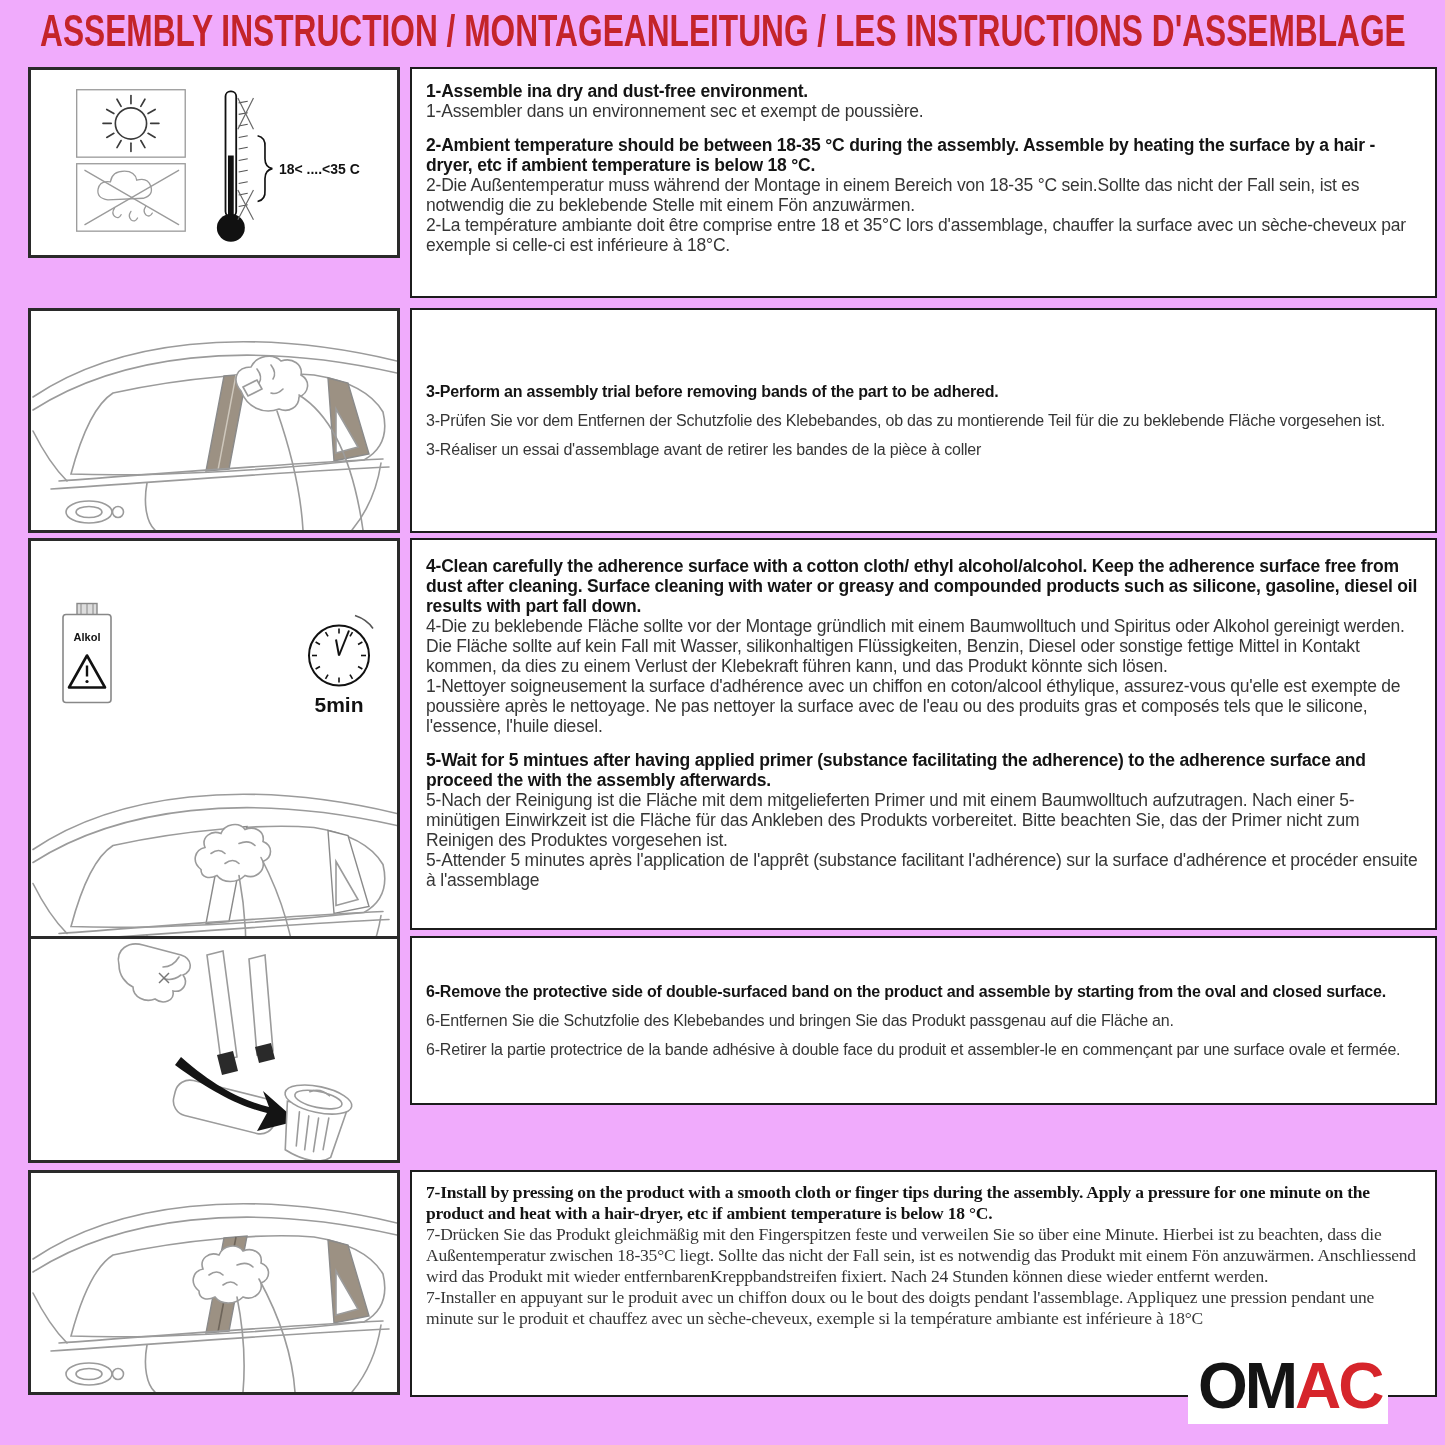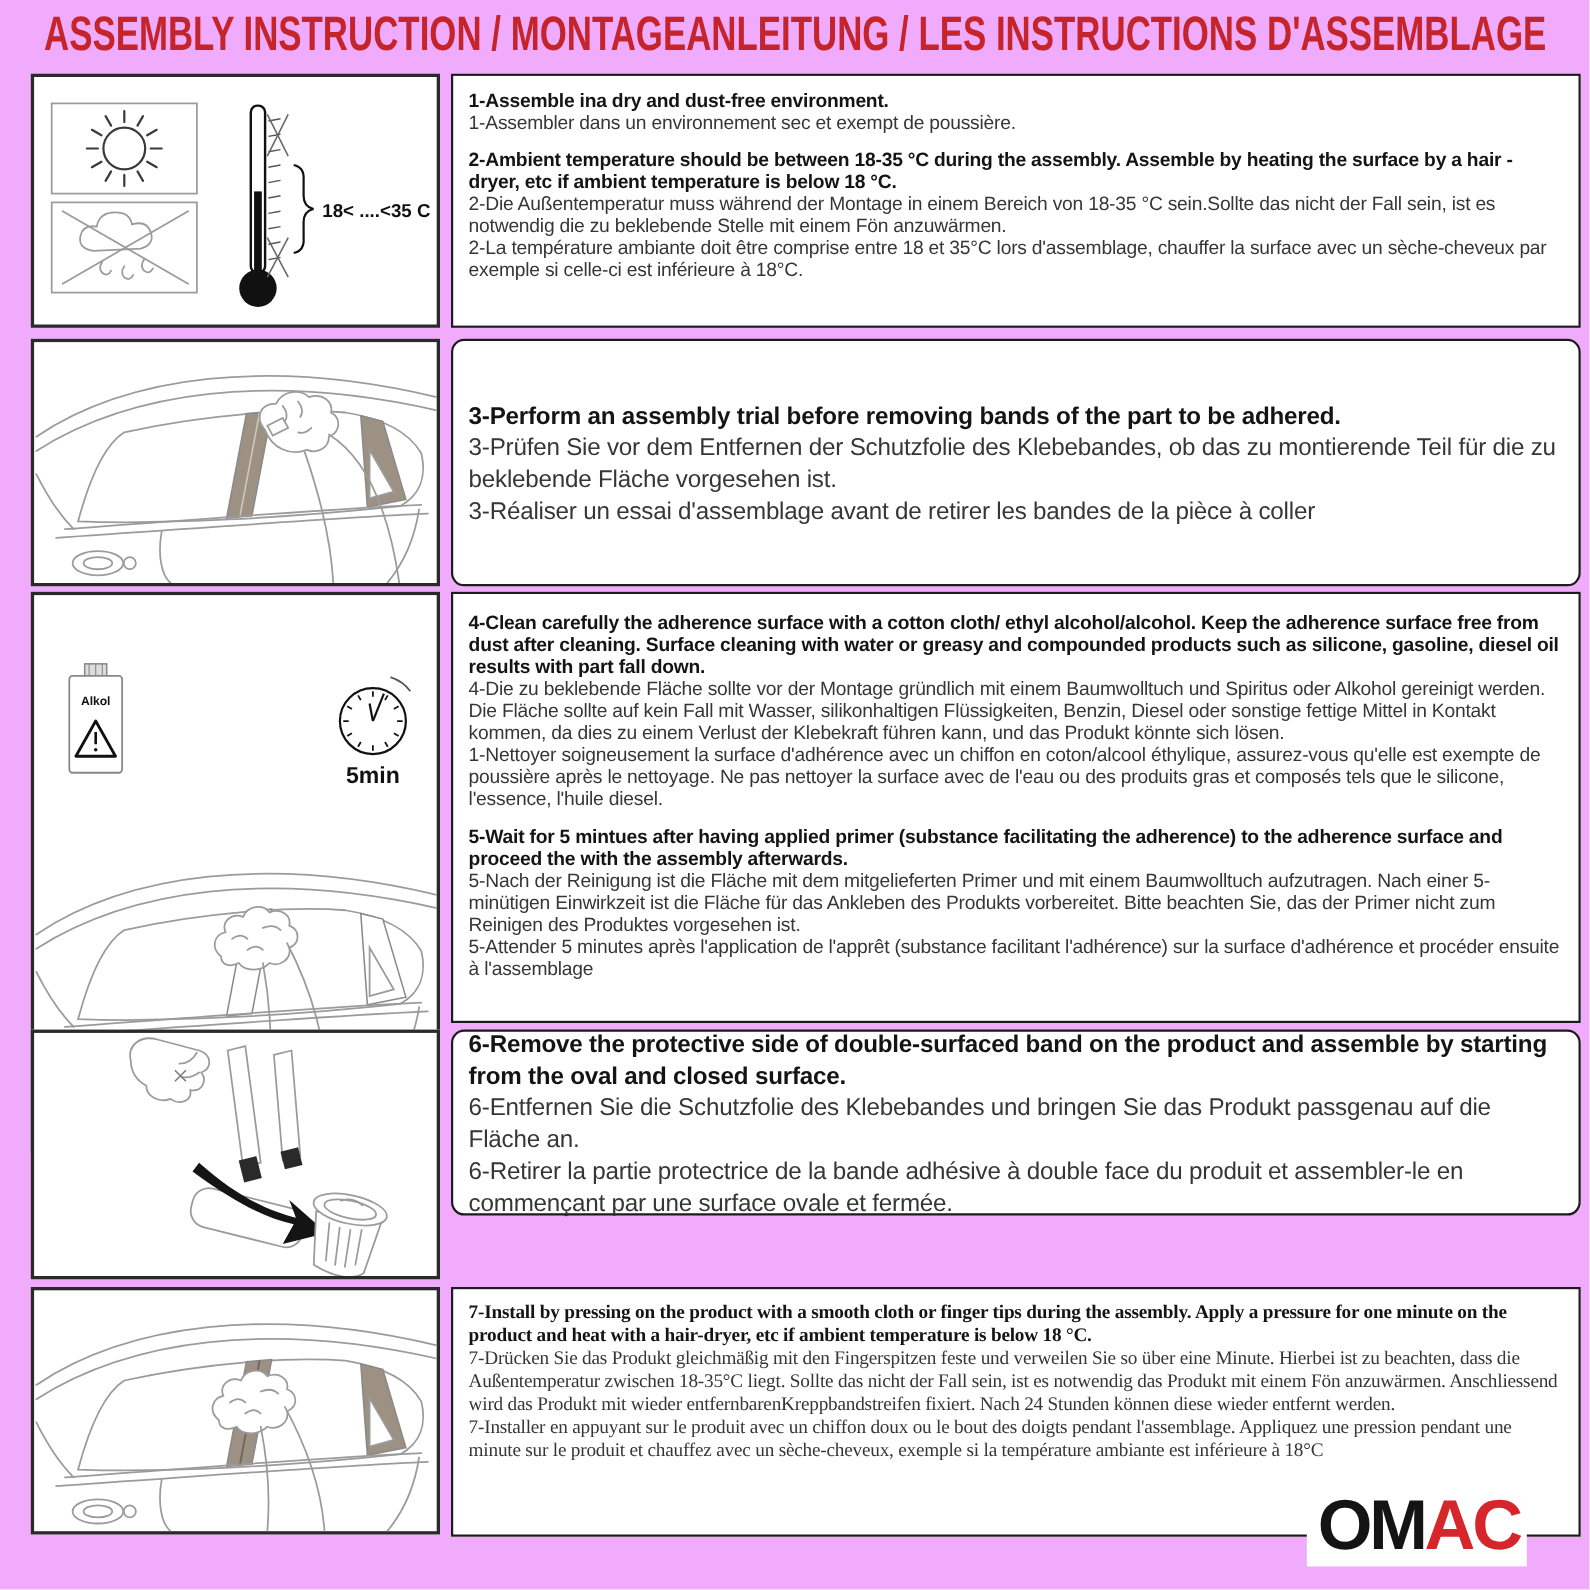--- a/index.html
+++ b/index.html
@@ -12,30 +12,30 @@
     position:absolute; left:40px; top:6px; margin:0;
     font-size:44px; font-weight:700; letter-spacing:0px; white-space:nowrap;
     color:#c4242a; transform:scaleX(0.72); transform-origin:0 50%;
   }
   
   .panel { position:absolute; box-sizing:border-box; background:#fff; }
   .left-panel  { left:28px;  width:372px; border:3px solid #2a2a2a; }
   .right-panel { left:410px; width:1027px; border:2.5px solid #1c1c1c; padding:10px 14px; }
   .left-panel svg { display:block; width:100%; height:100%; }
 
-  .r1l { top:67px;   height:231px;text-decoration:underline; }   .r1r { top:67px;   height:231px; }
+  .r1l { top:67px;   height:191px;text-decoration:underline; }   .r1r { top:67px;   height:231px; }
   .r2l { top:308px;  height:225px; }   .r2r { top:308px;  height:225px; display:flex; flex-direction:column; justify-content:center; }
   .r3l { top:538px;  height:509px; }   .r3r { top:538px;  height:392px; }
   .r4l { top:936px;  height:227px; }   .r4r { top:936px;  height:169px; display:flex; flex-direction:column; justify-content:center; }
   .r5l { top:1170px; height:225px; }   .r5r { top:1170px; height:227px; }
 
   .para { margin:0; letter-spacing:-0.2px; }
   .sm  { font-size:17.5px; line-height:20px; }
   .sm5 { font-size:17.5px; line-height:21px;font-family:Liberation Serif, serif; }
-  .lg  { font-size:22px;  line-height:29px;border-radius:12px; }
+  .lg  { font-size:16px;  line-height:29px; }
   .en  { font-weight:700; color:#141414; }
   .de, .fr { font-weight:400; color:#363636; }
   .gap { margin-top:14px; }
   .r1r .para:first-child { margin-top:2px; }
   .r3r .para:first-child { margin-top:6px; }
 
   
   .ln  { stroke:#9b9b9b; stroke-width:1.6; fill:none; stroke-linecap:round; }
   .lnf { stroke:#9b9b9b; stroke-width:1.6; fill:#ffffff; }
   .dk  { stroke:#3a3a3a; stroke-width:2; fill:none; stroke-linecap:round; }

